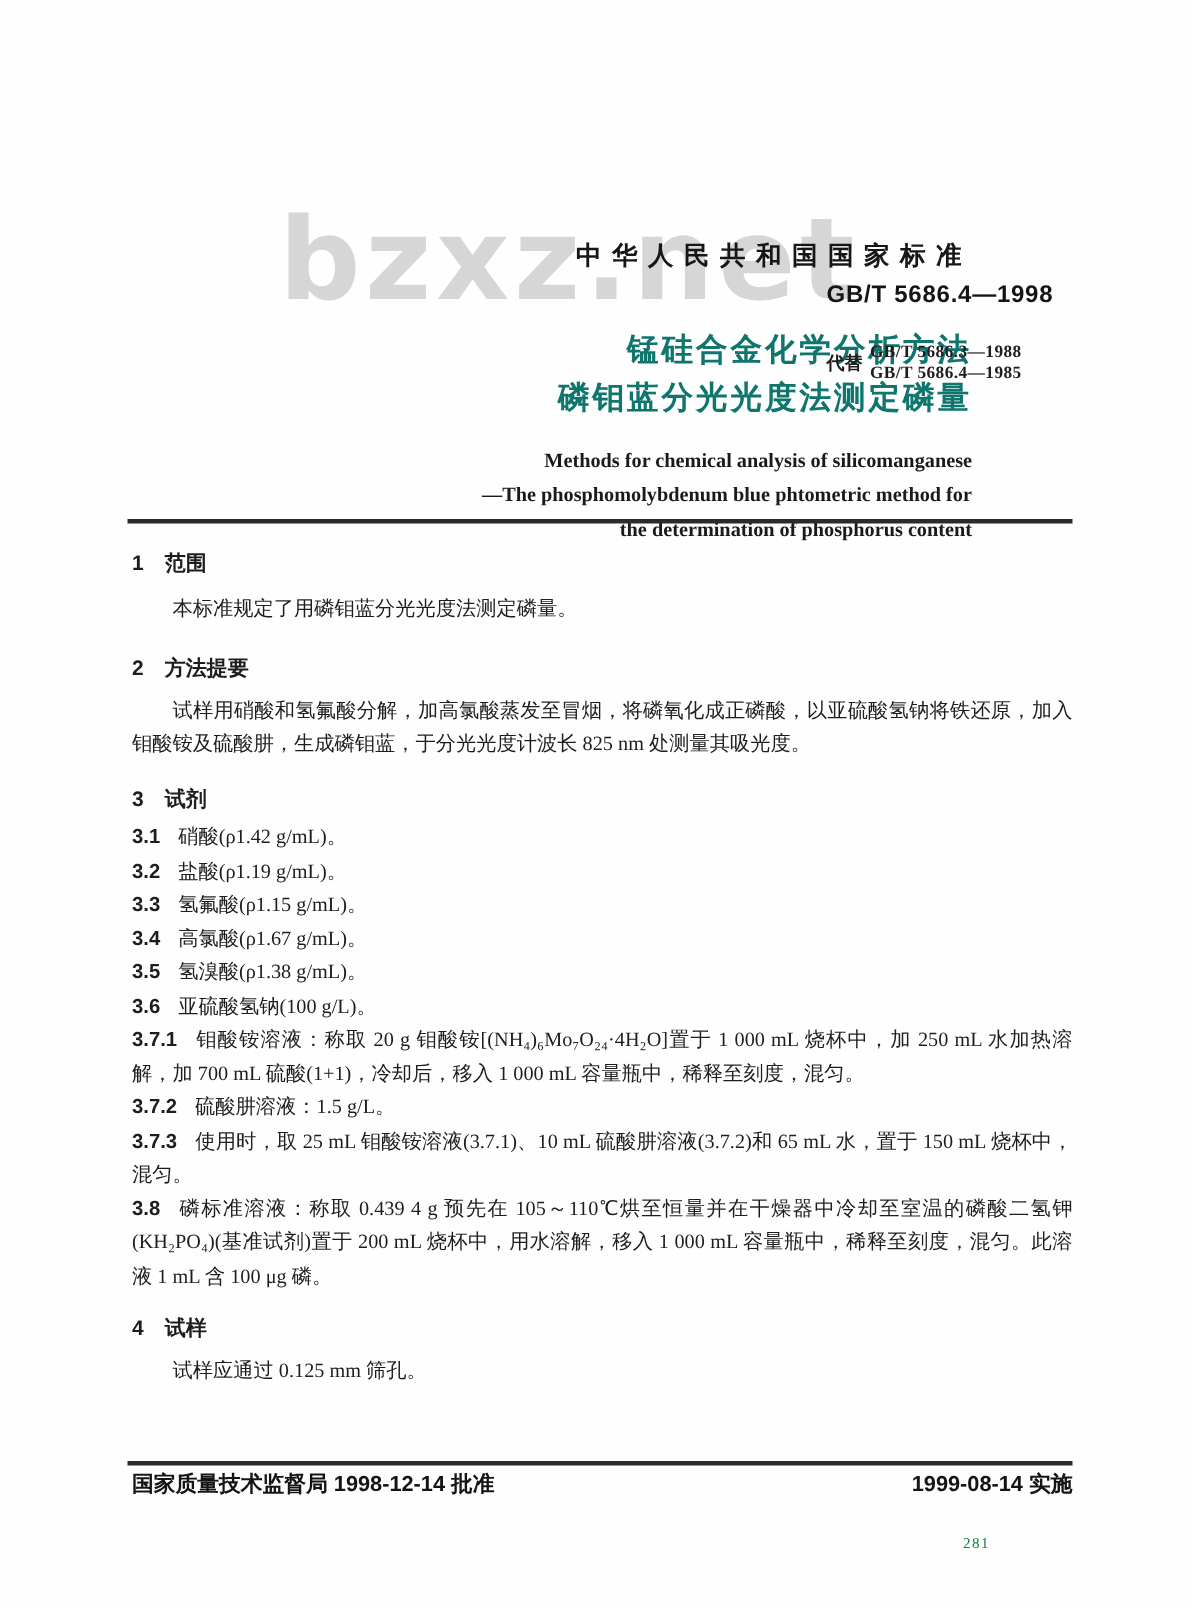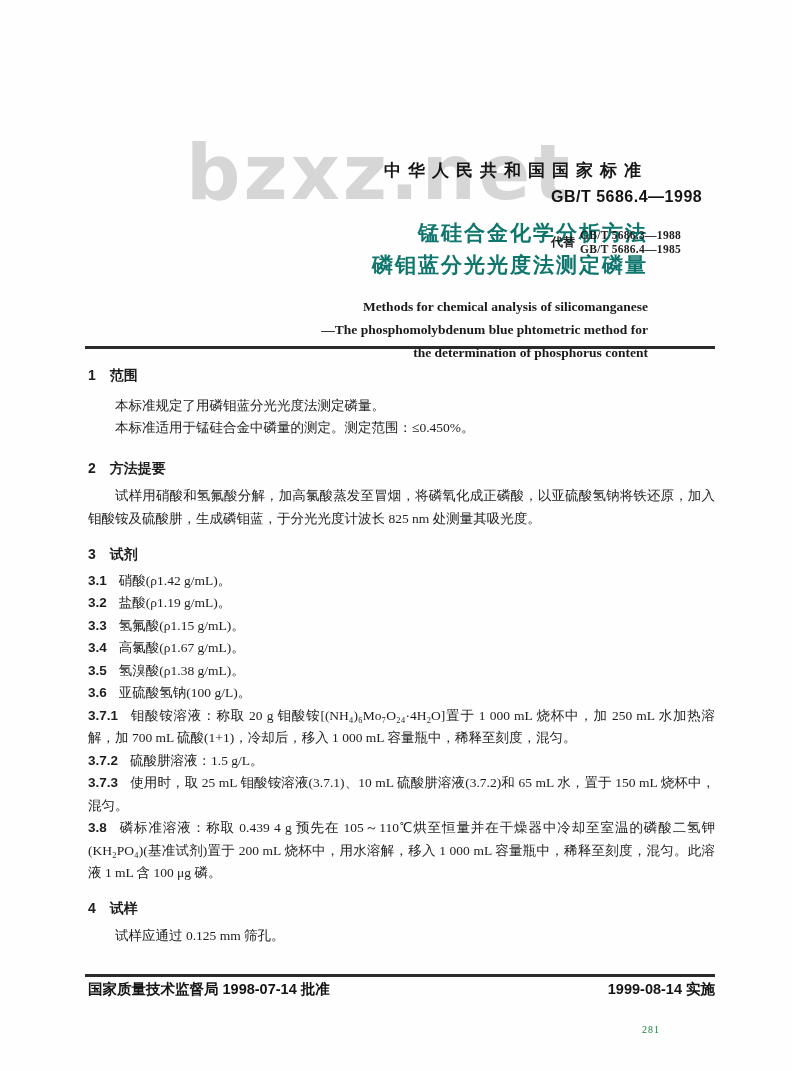--- a/index.html
+++ b/index.html
@@ -185,21 +185,20 @@
   <div class="hdr-line en-title en-3">the determination of phosphorus content</div>
 
   <div class="rule top-rule"></div>
 
   <div class="content">
 
     <div class="section-heading sec1-heading">
       <span class="sec-num">1</span><span>范围</span>
     </div>
     <p class="indent">本标准规定了用磷钼蓝分光光度法测定磷量。</p>
-    <p class="indent">本标准适用于锰硅合金中磷量的测定。测定范围：≤0.450%。</p>
 
     <div class="section-heading sec2-heading">
       <span class="sec-num">2</span><span>方法提要</span>
     </div>
     <p class="indent">试样用硝酸和氢氟酸分解，加高氯酸蒸发至冒烟，将磷氧化成正磷酸，以亚硫酸氢钠将铁还原，加入钼酸铵及硫酸肼，生成磷钼蓝，于分光光度计波长 825 nm 处测量其吸光度。</p>
 
     <div class="section-heading sec3-heading">
       <span class="sec-num">3</span><span>试剂</span>
     </div>
     <p class="item"><span class="item-num">3.1</span><span>硝酸(ρ1.42 g/mL)。</span></p>
@@ -216,19 +215,19 @@
     <div class="section-heading sec4-heading">
       <span class="sec-num">4</span><span>试样</span>
     </div>
     <p class="indent">试样应通过 0.125 mm 筛孔。</p>
 
   </div>
 
   <div class="rule footer-rule"></div>
 
   <div class="footer">
-    <span>国家质量技术监督局 1998-07-14 批准</span>
+    <span>国家质量技术监督局 1998-12-14 批准</span>
     <span>1999-08-14 实施</span>
   </div>
 
   <div class="page-number">281</div>
 
 </div>
 
 </body></html>

